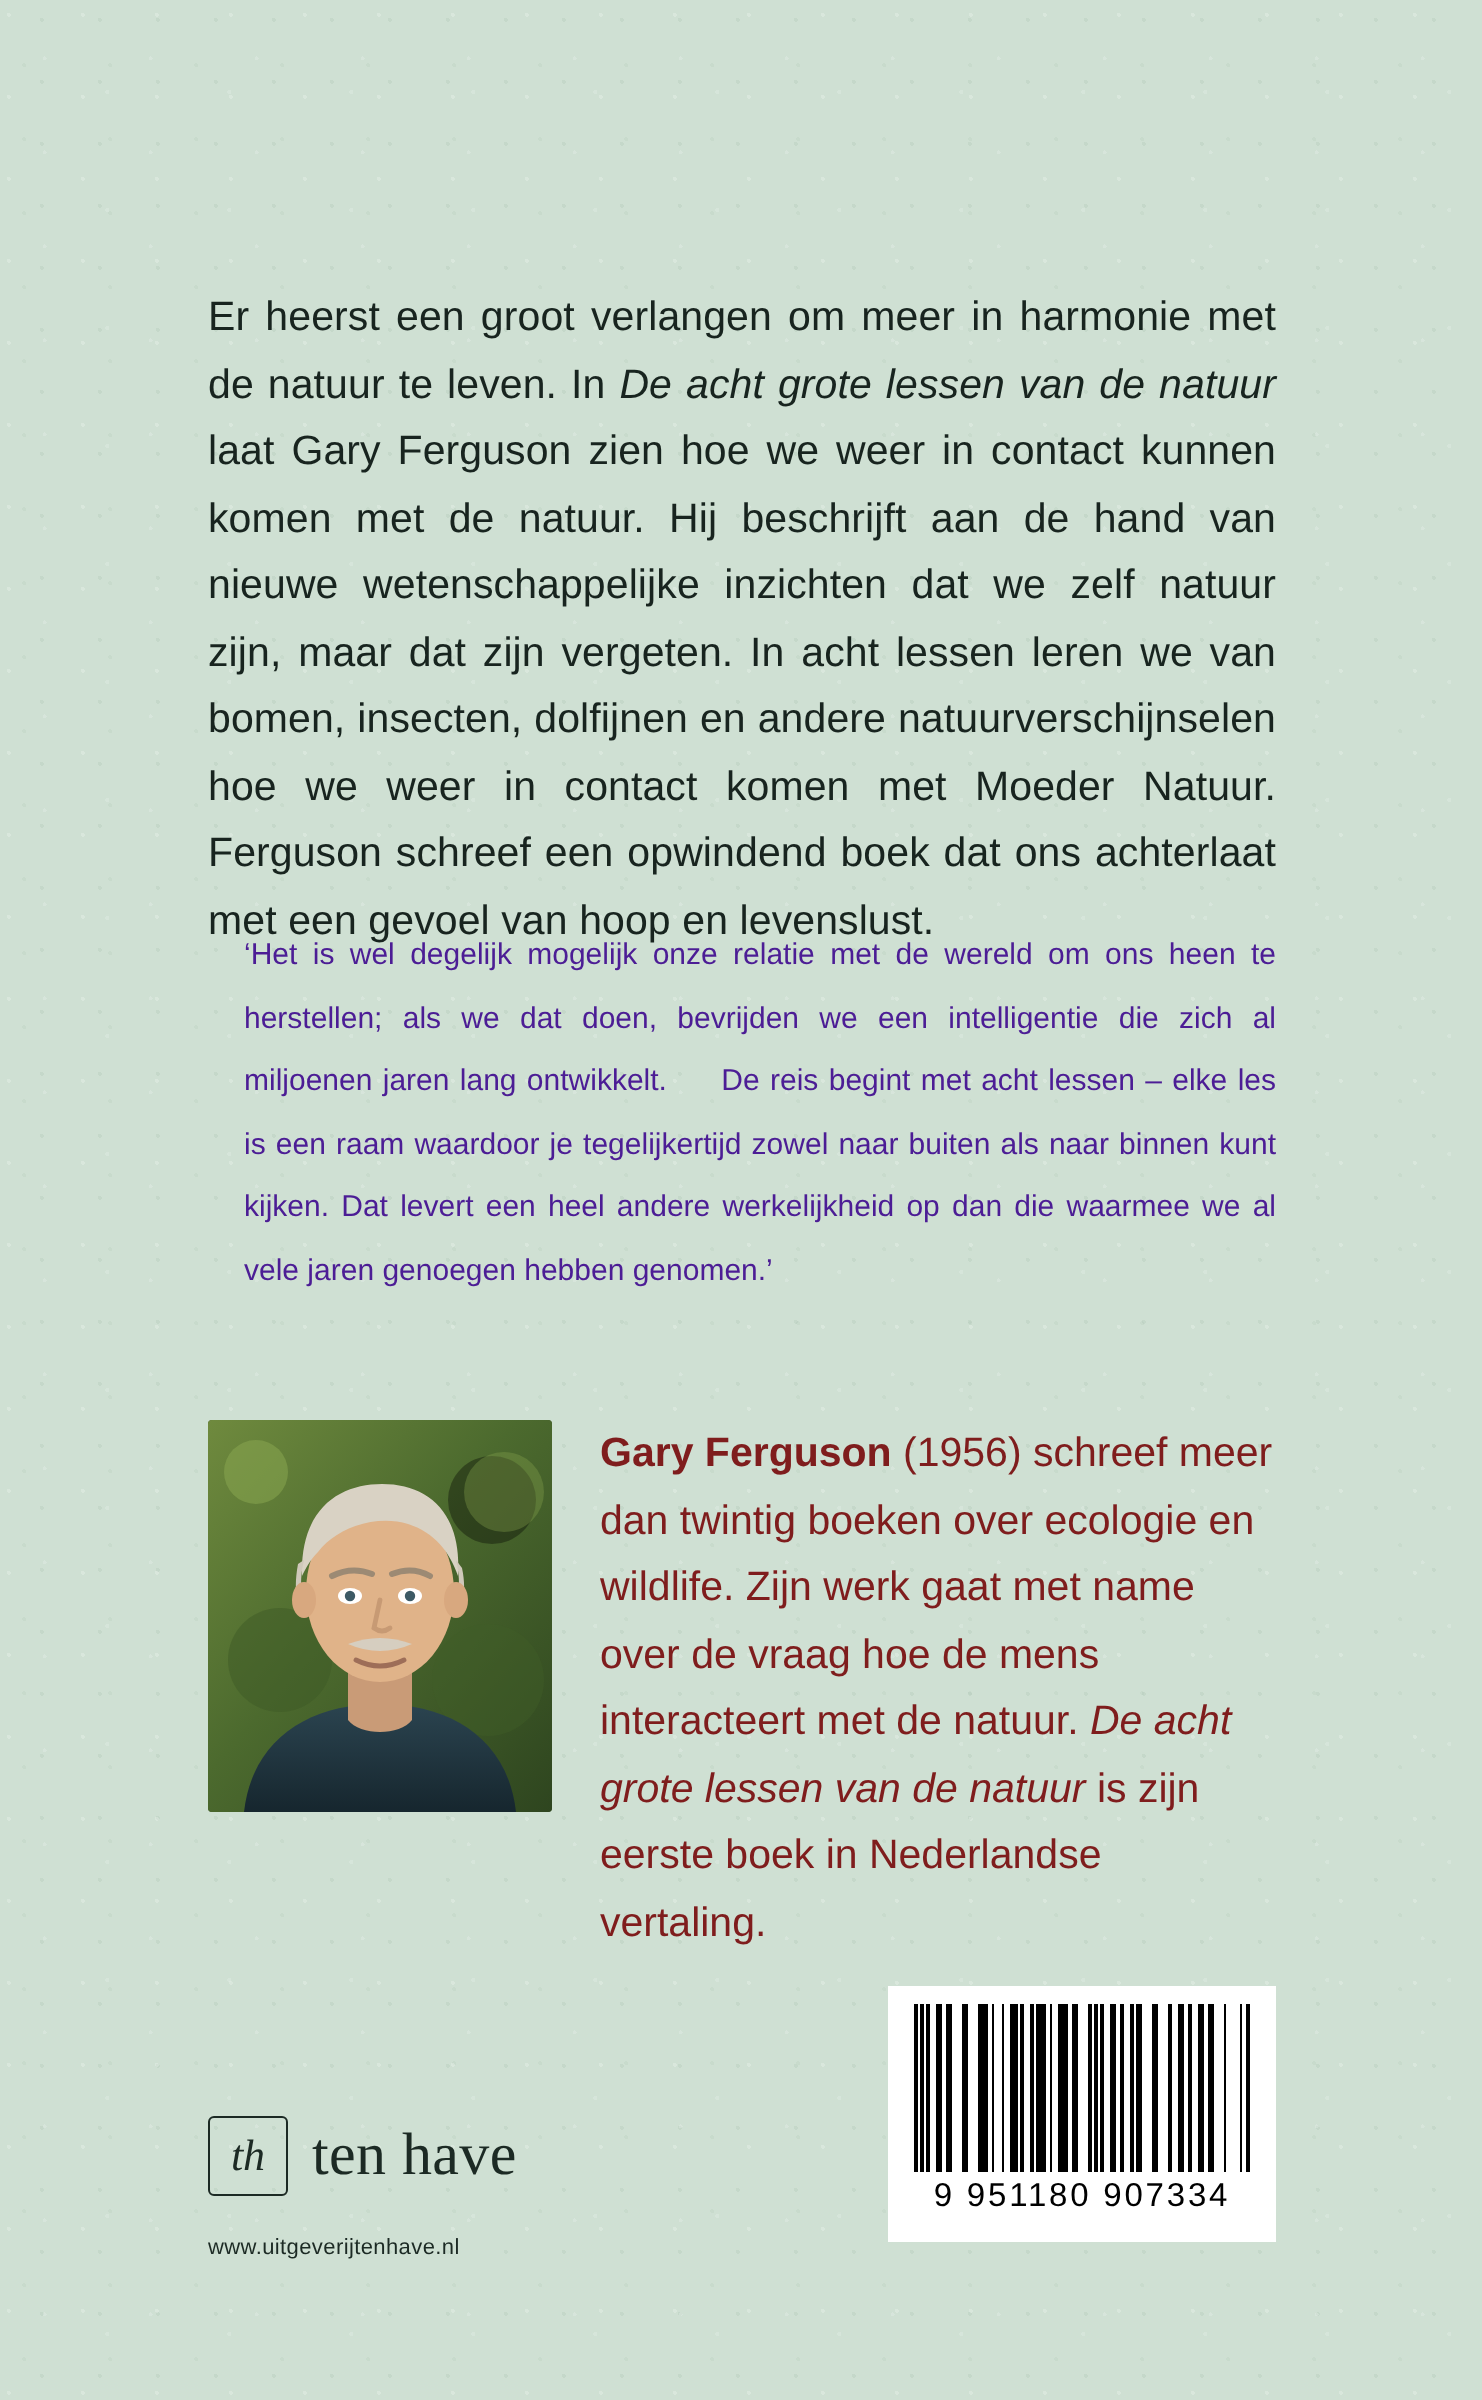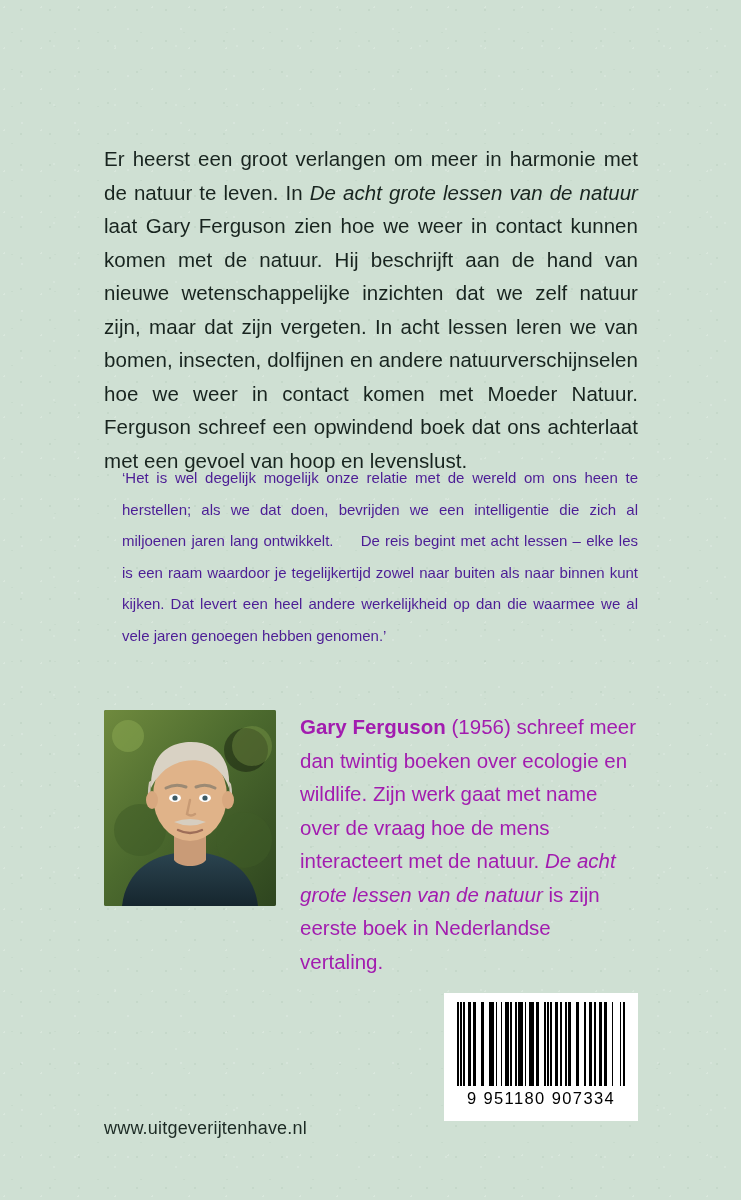--- a/index.html
+++ b/index.html
@@ -82,21 +82,21 @@
   .author-photo svg {
     display: block;
     width: 100%;
     height: 100%;
   }
   .author-bio {
     flex: 1 1 auto;
     padding-left: 24px;
     font-size: 20.5px;
     line-height: 33.5px;
-    color: #a21caf;
+    color: #7f1d1d;
     text-align: left;
   }
   .author-bio strong {
     font-weight: bold;
   }
   .author-bio em {
     font-style: italic;
   }
   .barcode-box {
     position: absolute;
@@ -156,21 +156,21 @@
   .publisher-name {
     font-family: "Liberation Serif", serif;
     font-size: 30px;
     color: #1c2a24;
     letter-spacing: 0.2px;
   }
   .website {
     position: absolute;
     left: 104px;
     top: 1118px;
-    font-size: 18px;
+    font-size: 11px;
     color: #1c2a24;
     letter-spacing: 0.2px;
     text-align: center;
   }
 </style>
 </head>
 <body>
 
 <div class="page">
   <div class="paper-texture"></div>
@@ -302,15 +302,19 @@
         <span style="width: 1.61538px; background: rgb(0, 0, 0);"></span>
         <span style="width: 4.84615px; background: rgb(255, 255, 255);"></span>
         <span style="width: 1.61538px; background: rgb(255, 255, 255);"></span>
         <span style="width: 1.61538px; background: rgb(0, 0, 0);"></span>
         <span style="width: 1.61538px; background: rgb(255, 255, 255);"></span>
         <span style="width: 1.61538px; background: rgb(0, 0, 0);"></span>
       </div>
     <div class="barcode-number">9 951180 907334</div>
   </div>
 
+  <div class="publisher">
+    <div class="publisher-mark">th</div>
+    <div class="publisher-name">ten have</div>
+  </div>
 
   <div class="website">www.uitgeverijtenhave.nl</div>
 </div>
 
 </body></html>

